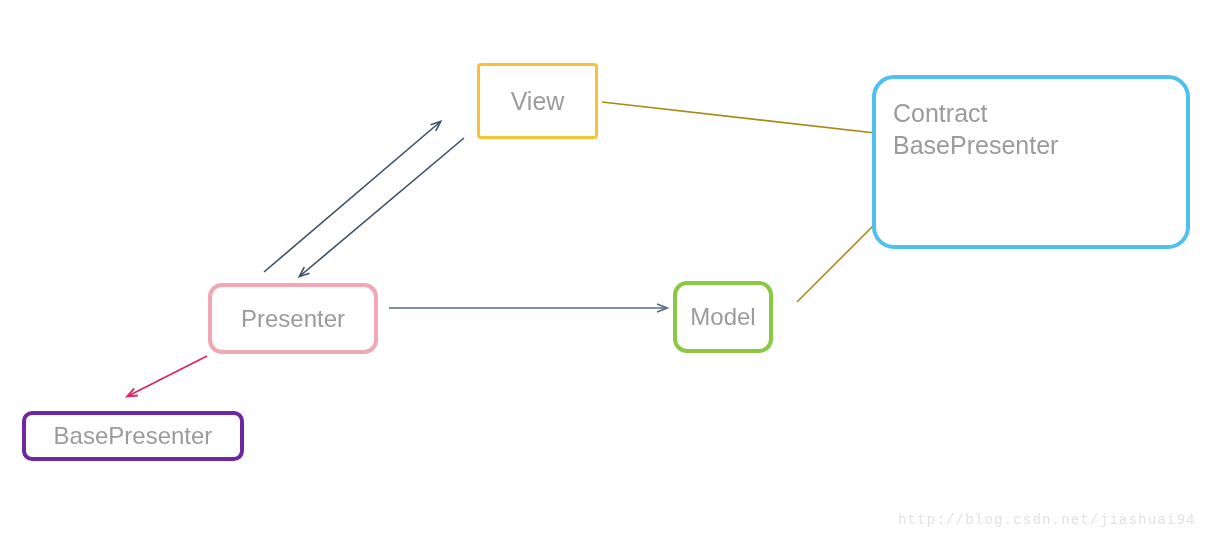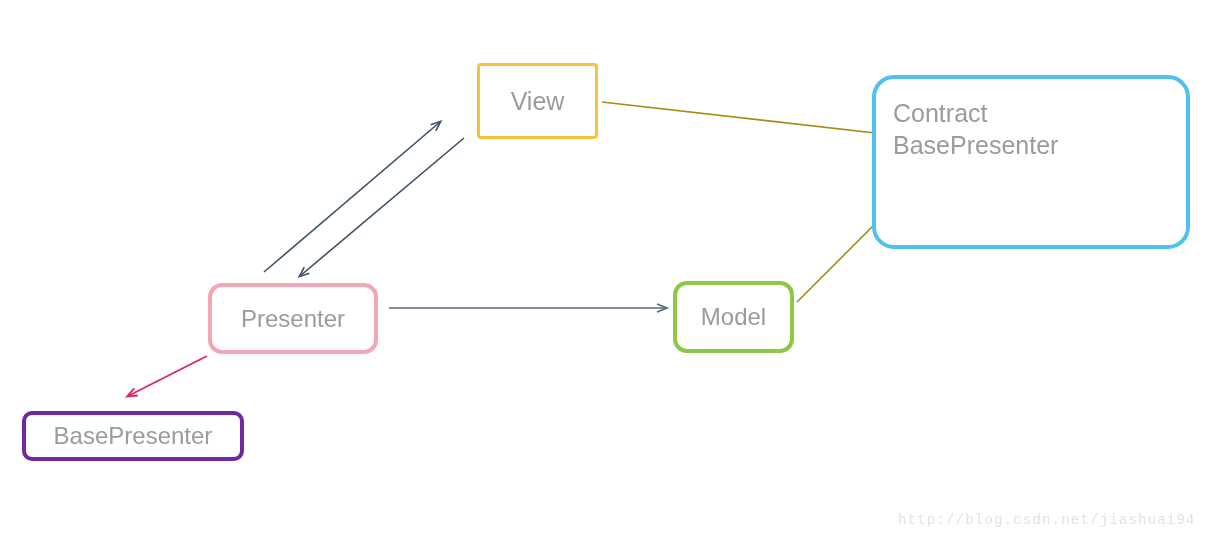--- a/index.html
+++ b/index.html
@@ -56,21 +56,21 @@
   }
   #node-contract .node-lines > span { font-size: 25px; line-height: 32px; }
 
   #node-presenter {
     left: 208px; top: 283px; width: 170px; height: 71px;
     border-width: 4px; border-color: #f3a6b4; border-radius: 14px;
   }
   #node-presenter .node-label { font-size: 24px; }
 
   #node-model {
-    left: 673px; top: 281px; width: 121px; height: 72px;
+    left: 673px; top: 281px; width: 100px; height: 72px;
     border-width: 4px; border-color: #8bc944; border-radius: 14px;
   }
   #node-model .node-label { font-size: 24px; }
 
   #node-basepresenter {
     left: 22px; top: 411px; width: 222px; height: 50px;
     border-width: 4px; border-color: #7028a0; border-radius: 10px;
   }
   #node-basepresenter .node-label { font-size: 24px; }
 

